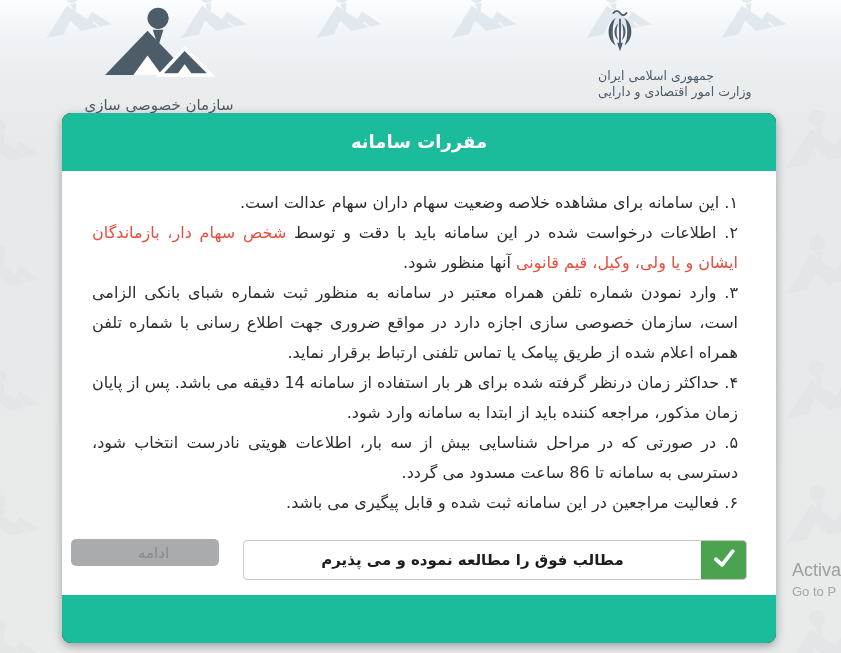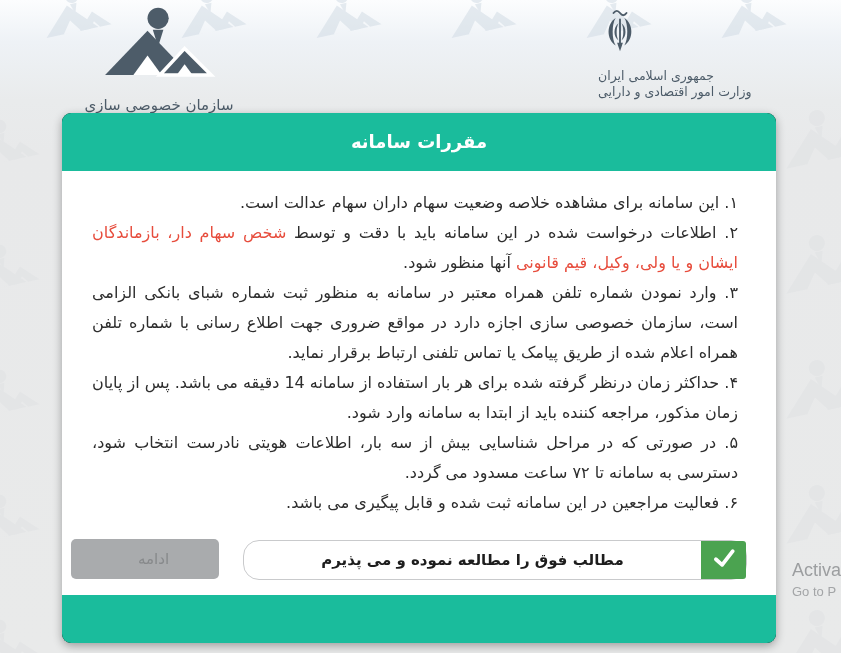--- a/index.html
+++ b/index.html
@@ -27,28 +27,28 @@
     text-align:center;font-size:18px;font-weight:700;
   }
   .card-body{position:relative;height:424px;background:#fff;}
   .rules{
     direction:rtl;text-align:justify;
     padding:17px 38px 0 30px;height:352px;overflow:hidden;
     font-size:16px;line-height:30px;color:#2d2d2d;
   }
   .rules .red{color:#e74c3c;}
   .continue-btn{
-    position:absolute;left:9px;top:368px;width:148px;height:40px;
+    position:absolute;left:9px;top:368px;width:148px;height:27px;
     background:#a9abad;border:none;border-radius:5px;
     color:#87898b;font-size:15px;font-family:"DejaVu Sans",sans-serif;cursor:default;padding-left:23px;
   }
   .agree-bar{
     position:absolute;left:181px;top:369px;width:504px;height:40px;
     display:flex;flex-direction:row;align-items:stretch;
-    background:#fff;border:1px solid #c9cacc;border-radius:16px;
+    background:#fff;border:1px solid #c9cacc;border-radius:4px;
     box-sizing:border-box;cursor:pointer;
   }
   .agree-text{
     flex:1;display:flex;align-items:center;justify-content:center;
     direction:rtl;font-size:15px;font-weight:700;color:#1d1d1d;
   }
   .agree-check{
     width:45px;background:#4ba350;border-radius:0 3px 3px 0;
     display:flex;align-items:center;justify-content:center;
   }
@@ -231,21 +231,21 @@
 </div>
 
 <div class="card">
   <div class="card-header">مقررات سامانه</div>
   <div class="card-body">
     <div class="rules" id="rules-list">
         <div class="rule"><span>۱. این سامانه برای مشاهده خلاصه وضعیت سهام داران سهام عدالت است.</span></div>
         <div class="rule"><span>۲. اطلاعات درخواست شده در این سامانه باید با دقت و توسط </span><span class="red">شخص سهام دار، بازماندگان ایشان و یا ولی، وکیل، قیم قانونی</span><span> آنها منظور شود.</span></div>
         <div class="rule"><span>۳. وارد نمودن شماره تلفن همراه معتبر در سامانه به منظور ثبت شماره شبای بانکی الزامی است، سازمان خصوصی سازی اجازه دارد در مواقع ضروری جهت اطلاع رسانی با شماره تلفن همراه اعلام شده از طریق پیامک یا تماس تلفنی ارتباط برقرار نماید.</span></div>
         <div class="rule"><span>۴. حداکثر زمان درنظر گرفته شده برای هر بار استفاده از سامانه 14 دقیقه می باشد. پس از پایان زمان مذکور، مراجعه کننده باید از ابتدا به سامانه وارد شود.</span></div>
-        <div class="rule"><span>۵. در صورتی که در مراحل شناسایی بیش از سه بار، اطلاعات هویتی نادرست انتخاب شود، دسترسی به سامانه تا ۷۲ ساعت مسدود می گردد.</span></div>
+        <div class="rule"><span>۵. در صورتی که در مراحل شناسایی بیش از سه بار، اطلاعات هویتی نادرست انتخاب شود، دسترسی به سامانه تا 86 ساعت مسدود می گردد.</span></div>
         <div class="rule"><span>۶. فعالیت مراجعین در این سامانه ثبت شده و قابل پیگیری می باشد.</span></div>
       </div>
     <button class="continue-btn">ادامه</button>
     <div class="agree-bar">
       <div class="agree-text">مطالب فوق را مطالعه نموده و می پذیرم</div>
       <div class="agree-check">
         <span>
           <svg width="30" height="30" viewBox="0 0 48 48">
             <polyline points="11,26 21,35 38,13" fill="none" stroke="#fff" stroke-width="6" stroke-linecap="round" stroke-linejoin="round"></polyline>
           </svg>

